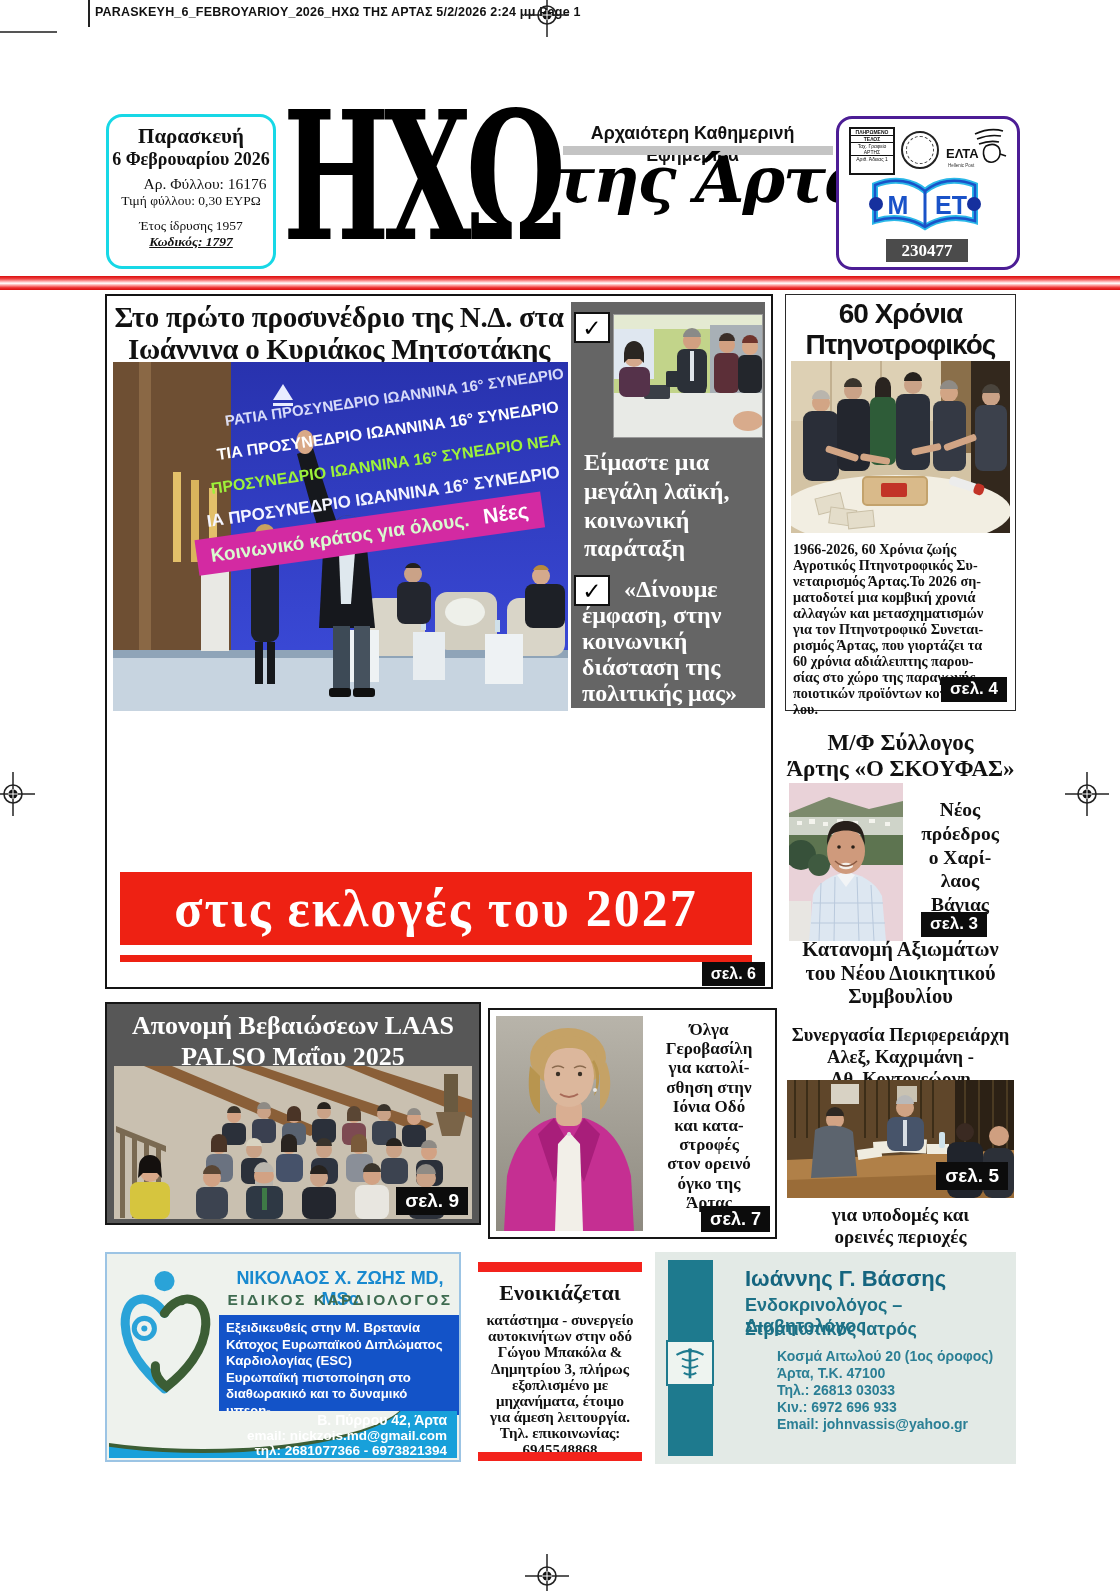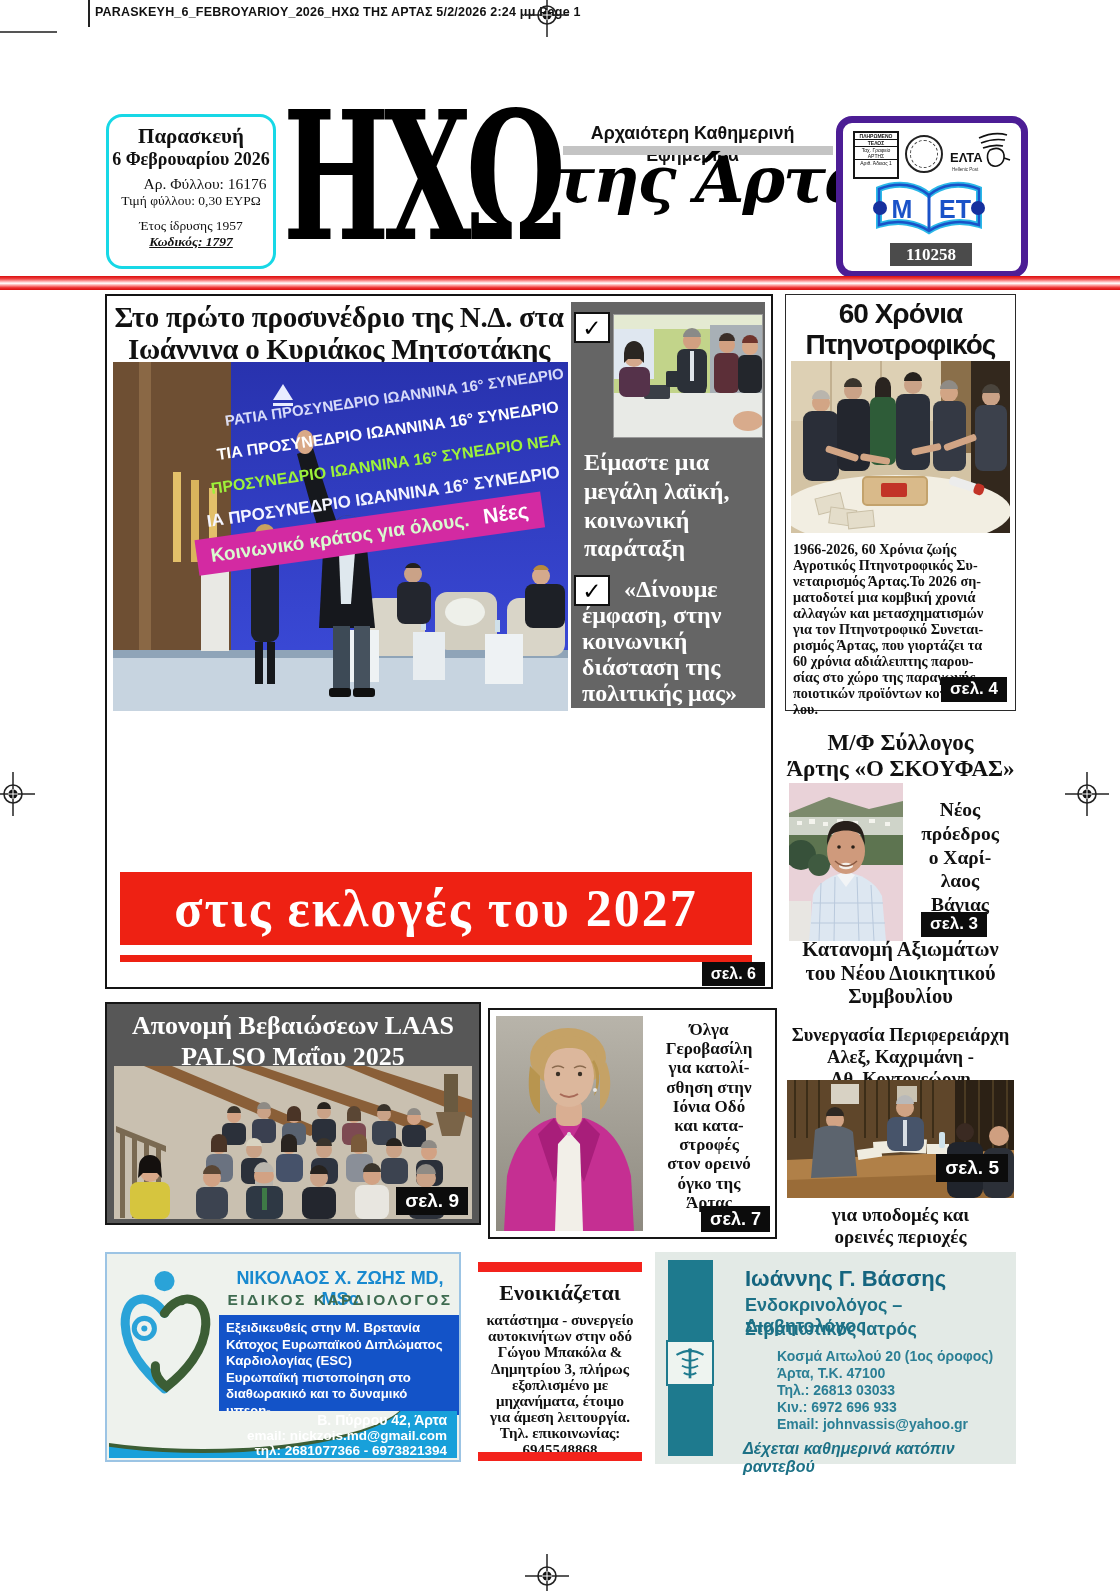--- a/index.html
+++ b/index.html
@@ -16,21 +16,21 @@
   .badge{position:absolute;background:#0c0c0c;color:#fff;
          font:bold 16px/1.35 "Liberation Sans",sans-serif;padding:1px 9px;}
   .wsq{position:absolute;width:36px;height:31px;background:#fff;border:2px solid #101010;
        box-sizing:border-box;display:flex;align-items:center;justify-content:center;
        font:bold 23px "DejaVu Sans",sans-serif;color:#000;z-index:3;}
   .regmark{position:absolute;width:44px;height:44px;}
   
   .infobox{position:absolute;left:106px;top:114px;width:164px;height:149px;
            border:3px solid #17d8e6;border-radius:16px;text-align:center;background:#fff;}
   .stampbox{position:absolute;left:836px;top:116px;width:178px;height:148px;
-            border:7px solid #4c1d95;border-radius:16px;background:#fff;}
+            border:3px solid #4c1d95;border-radius:16px;background:#fff;}
   .contactbar{position:absolute;left:276px;top:242px;width:557px;height:31px;background:#3b3b3b;
               display:flex;align-items:center;justify-content:center;gap:6px;padding:0 4px;box-sizing:border-box;}
   .redrule{position:absolute;left:0;top:276px;width:1120px;height:14px;
            background:linear-gradient(180deg,#d90d0d 0%,#ef4040 20%,#ffc4c4 42%,#ffffff 52%,#ffafaf 64%,#ee3030 84%,#d90d0d 100%);}
   
   .leadframe{position:absolute;left:105px;top:294px;width:664px;height:691px;border:2px solid #141414;}
   .sidebar{position:absolute;left:464px;top:6px;width:194px;height:406px;background:#656565;}
   .bk{position:absolute;white-space:nowrap;font-family:"Liberation Sans",sans-serif;font-weight:bold;
       transform:rotate(-8deg);transform-origin:left center;z-index:2;}
   .banner-red{position:absolute;left:13px;top:576px;width:632px;height:73px;background:#ee2113;
@@ -120,21 +120,21 @@
     </svg>
     <svg class="abs" style="left:26px;top:58px;" width="120" height="58" viewBox="0 0 120 58">
       <path d="M10,8 C30,0 48,4 60,14 C72,4 90,0 110,8 L110,44 C90,38 72,42 60,50 C48,42 30,38 10,44 Z" fill="#ffffff" stroke="#2bb8e8" stroke-width="6"></path>
       <path d="M10,8 C30,0 48,4 60,14 C72,4 90,0 110,8 L110,44 C90,38 72,42 60,50 C48,42 30,38 10,44 Z" fill="none" stroke="#1a52c8" stroke-width="2.5"></path>
       <line x1="60" y1="14" x2="60" y2="50" stroke="#1a52c8" stroke-width="3"></line>
       <circle cx="11" cy="27" r="7" fill="#16309e"></circle>
         <circle cx="109" cy="27" r="7" fill="#16309e"></circle>
       <text x="33" y="37" text-anchor="middle" font-size="25" font-weight="bold" fill="#1a52c8" font-family="Liberation Sans,sans-serif">M</text>
       <text x="86" y="37" text-anchor="middle" font-size="25" font-weight="bold" fill="#1a52c8" font-family="Liberation Sans,sans-serif">ET</text>
     </svg>
-    <div class="abs ser b ctr" style="left:47px;bottom:5px;width:82px;height:23px;background:#4b4b4b;color:#fff;font-size:17px;line-height:23px;">110258</div>
+    <div class="abs ser b ctr" style="left:47px;bottom:5px;width:82px;height:23px;background:#4b4b4b;color:#fff;font-size:17px;line-height:23px;">230477</div>
   </div>
 
   <div class="redrule"></div>
 
   <div class="leadframe">
     <div class="abs ser b ctr pre" style="left:2px;top:5px;width:460px;font-size:29px;line-height:1.12;letter-spacing:-.3px;">Στο πρώτο προσυνέδριο της Ν.Δ. στα
 Ιωάννινα ο Κυριάκος Μητσοτάκης</div>
 
     <div class="ph" style="left:6px;top:66px;width:455px;height:349px;">
       <svg width="455" height="349" viewBox="0 0 455 349">
@@ -410,21 +410,21 @@
           <rect x="100" y="37" width="37" height="34" rx="8" fill="#47546a"></rect>
           <rect x="116" y="40" width="4" height="26" fill="#d8dee4"></rect>
         <circle cx="48" cy="40" r="9" fill="#d2a384"></circle>
           <path d="M39,36 a9,9 0 0 1 18,0 z" fill="#2e2822"></path>
           <path d="M28,50 C36,44 58,44 66,52 L70,96 L24,98 Z" fill="#5c646e"></path>
         <circle cx="178" cy="52" r="9" fill="#3a2a22"></circle>
           <rect x="160" y="62" width="36" height="56" rx="9" fill="#20242c"></rect>
         <circle cx="212" cy="56" r="10" fill="#cf9f80"></circle>
           <rect x="196" y="68" width="31" height="50" rx="9" fill="#2c3038"></rect>
       </svg>
-      <div class="badge" style="right:6px;bottom:16px;font-size:19px;">σελ. 5</div>
+      <div class="badge" style="right:6px;bottom:8px;font-size:19px;">σελ. 5</div>
     </div>
     <div class="abs ser b ctr pre" style="top:184px;width:100%;font-size:19px;line-height:1.15;">για υποδομές και
 ορεινές περιοχές</div>
   </div>
 
   <div class="abs" style="left:105px;top:1002px;width:376px;height:223px;background:#575757;border:2px solid #161616;box-sizing:border-box;">
     <div class="abs ser b ctr pre" style="top:6px;width:100%;color:#fff;font-size:26px;line-height:1.2;">Απονομή Βεβαιώσεων LAAS
 PALSO Μαΐου 2025</div>
     <div class="ph" style="left:7px;top:62px;width:358px;height:153px;">
       <svg width="358" height="153" viewBox="0 0 358 153">
@@ -611,16 +611,15 @@
       </svg>
     </div>
     <div class="abs san b" style="left:90px;top:14px;color:#15657f;font-size:22px;">Ιωάννης Γ. Βάσσης</div>
     <div class="abs san b" style="left:90px;top:43px;color:#1d7186;font-size:18px;">Ενδοκρινολόγος – Διαβητολόγος</div>
     <div class="abs san b" style="left:90px;top:67px;color:#1d7186;font-size:18px;">Στρατιωτικός Ιατρός</div>
     <div class="abs san b pre" style="left:122px;top:96px;width:236px;color:#2b7f95;font-size:14px;line-height:1.22;">Κοσμά Αιτωλού 20 (1ος όροφος)
 Άρτα, Τ.Κ. 47100
 Τηλ.: 26813 03033
 Κιν.: 6972 696 933
 Email: johnvassis@yahoo.gr</div>
-    <div class="abs san b" style="left:88px;top:188px;color:#1d7186;font-size:16px;font-style:italic;">Δέχεται καθημερινά κατόπιν ραντεβού</div>
   </div>
 
 </div>
 
 </body></html>

